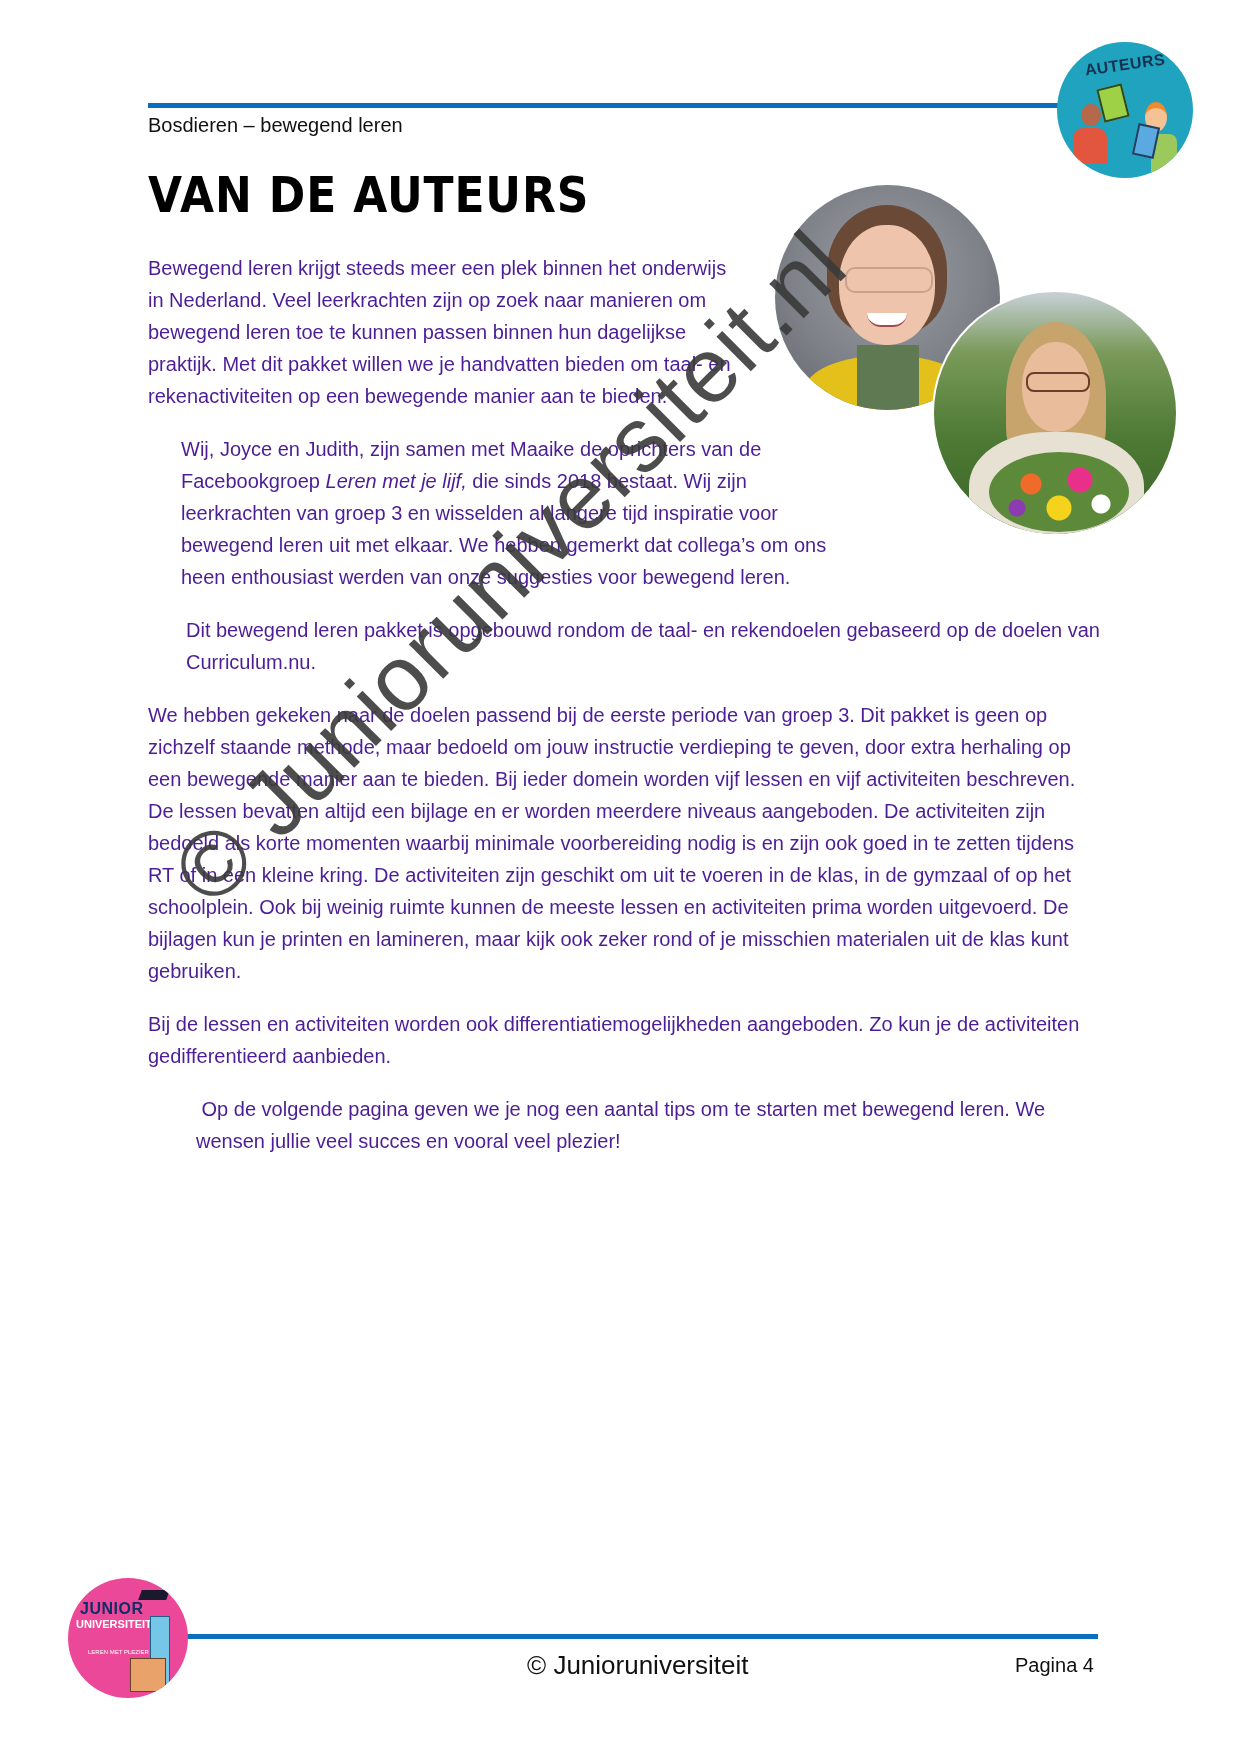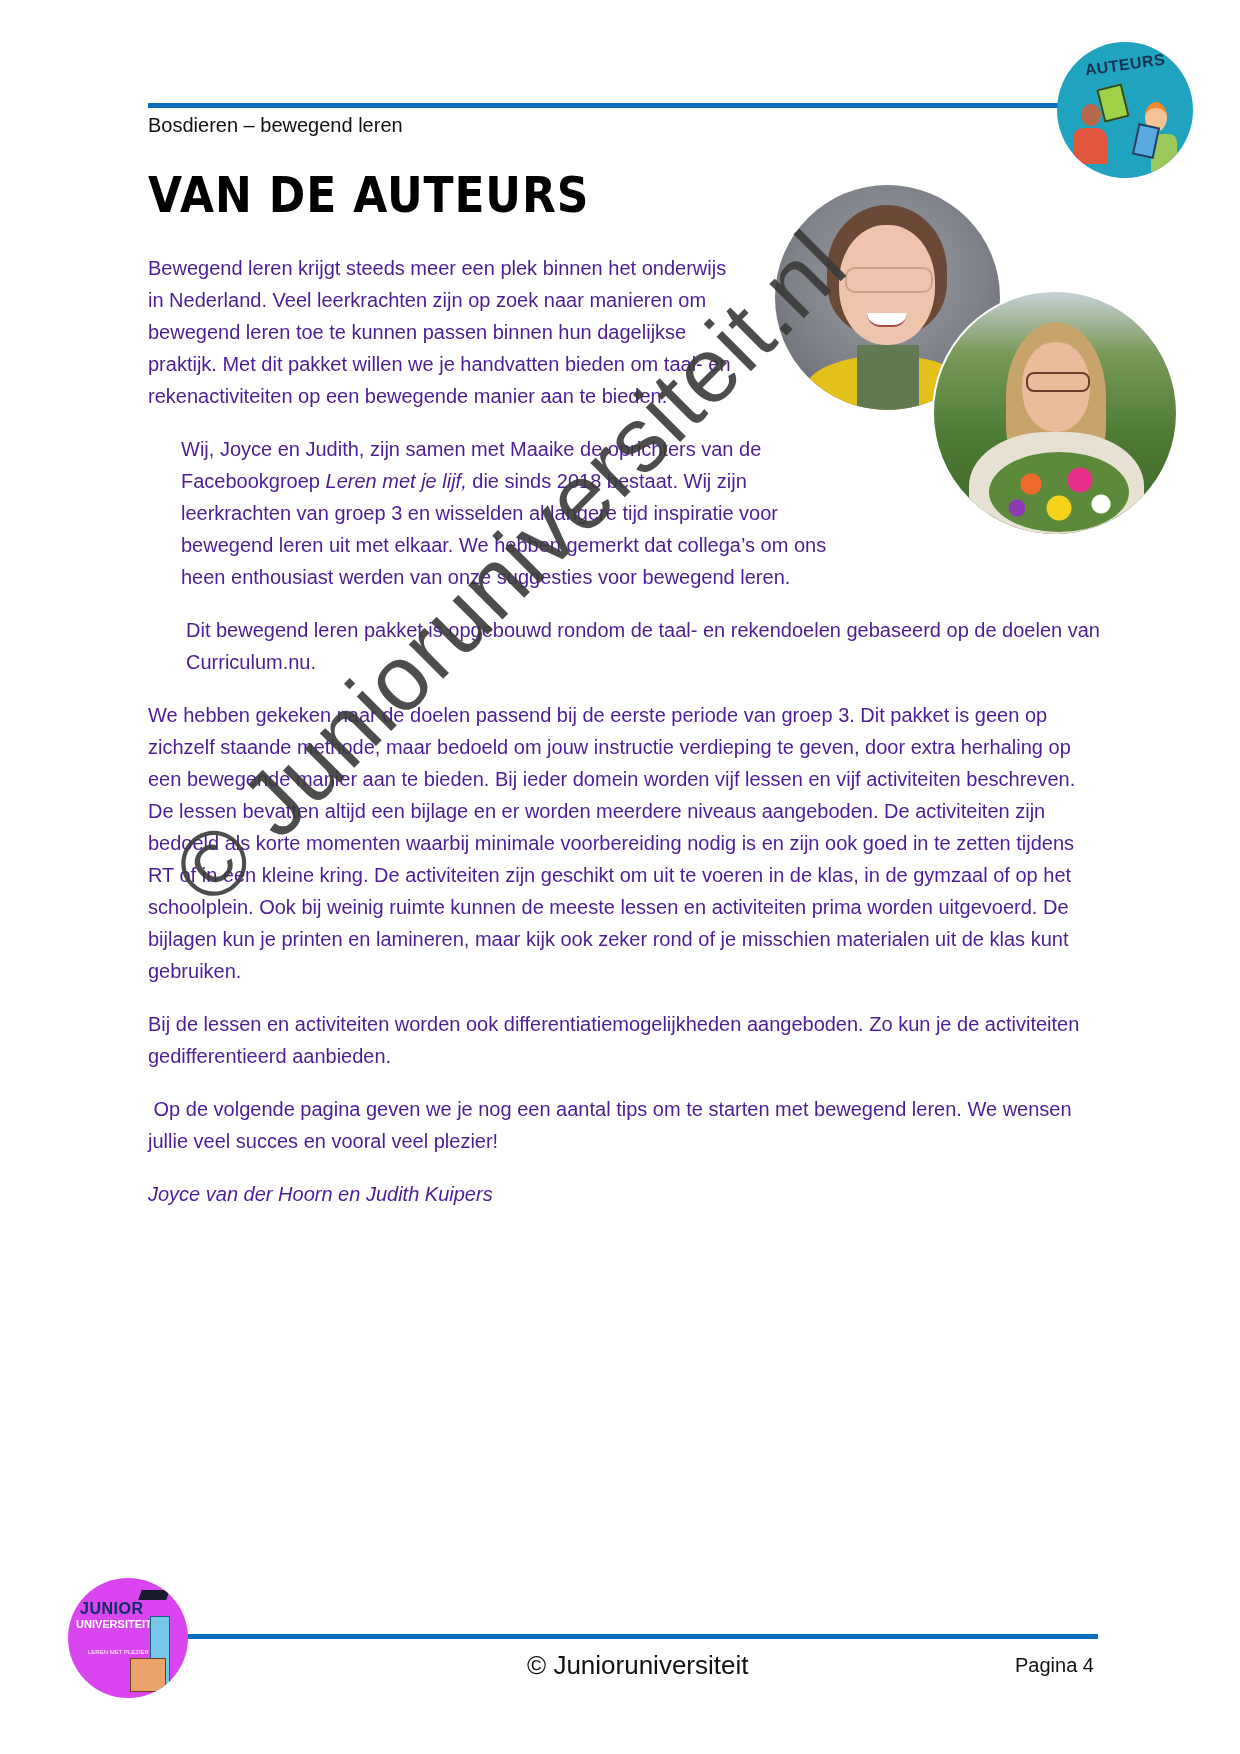--- a/index.html
+++ b/index.html
@@ -51,21 +51,21 @@
     .body-text p { margin: 0 0 21px 0; }
     .p-narrow { width: 590px; }
     .body-text em { font-style: italic; }
     .sig { font-style: italic; }
 
     .watermark { position: absolute; left: 190px; top: 835px; font-size: 92px; font-weight: normal; color: #3a3a3a; opacity: 0.9;
                  white-space: nowrap; transform: rotate(-45deg); transform-origin: left center; letter-spacing: 1px;
                  font-family: "Liberation Sans", sans-serif; pointer-events: none; }
 
     .footer-logo { position: absolute; left: 68px; top: 1578px; width: 120px; height: 120px; border-radius: 50%;
-                   background: #d946ef; overflow: hidden; }
+                   background: #ec4899; overflow: hidden; }
     .footer-logo .l1 { position: absolute; left: 12px; top: 22px; font-size: 16px; font-weight: bold; color: #102d66; letter-spacing: 0.5px; }
     .footer-logo .l2 { position: absolute; left: 8px; top: 40px; font-size: 11px; font-weight: bold; color: #fff; }
     .footer-logo .l3 { position: absolute; left: 20px; top: 70px; font-size: 6px; color: #fff; line-height: 8px; text-align: center; }
     .footer-logo .tower { position: absolute; left: 82px; top: 38px; width: 18px; height: 70px; background: #76c6e8; border: 1px solid #1e5e87; }
     .footer-logo .house { position: absolute; left: 62px; top: 80px; width: 34px; height: 32px; background: #e9a36a; border: 1px solid #6a3f22; }
     .footer-logo .cap { position: absolute; left: 72px; top: 12px; width: 28px; height: 10px; background: #1a1a2e; transform: skewX(-20deg); }
 
     .footer-rule { position: absolute; left: 187px; top: 1634px; width: 911px; height: 5px; background: #0c6fbd; }
     .footer-copy { position: absolute; left: 527px; top: 1652px; font-size: 26px; line-height: 26px; color: #111; white-space: nowrap; text-align: center; }
     .footer-page { position: absolute; left: 1015px; top: 1652px; font-size: 20px; line-height: 26px; color: #111; white-space: nowrap; }
@@ -103,22 +103,21 @@
   <div class="glasses"></div>
   <div class="flowers"></div>
 </div>
 
 <div class="body-text">
   <p class="p-narrow">Bewegend leren krijgt steeds meer een plek binnen het onderwijs in Nederland. Veel leerkrachten zijn op zoek naar manieren om bewegend leren toe te kunnen passen binnen hun dagelijkse praktijk. Met dit pakket willen we je handvatten bieden om taal- en rekenactiviteiten op een bewegende manier aan te bieden.</p>
   <p style="width:680px;margin-left:33px;"><span>Wij, Joyce en Judith, zijn samen met Maaike de oprichters van de Facebookgroep </span><em>Leren met je lijf,</em><span> die sinds 2018 bestaat. Wij zijn leerkrachten van groep 3 en wisselden al langere tijd inspiratie voor bewegend leren uit met elkaar. We hebben gemerkt dat collega’s om ons heen enthousiast werden van onze suggesties voor bewegend leren.</span></p>
   <p style="width:950px;margin-left:38px;">Dit bewegend leren pakket is opgebouwd rondom de taal- en rekendoelen gebaseerd op de doelen van Curriculum.nu.</p>
   <p>We hebben gekeken naar de doelen passend bij de eerste periode van groep 3. Dit pakket is geen op zichzelf staande methode, maar bedoeld om jouw instructie verdieping te geven, door extra herhaling op een bewegende manier aan te bieden. Bij ieder domein worden vijf lessen en vijf activiteiten beschreven. De lessen bevatten altijd een bijlage en er worden meerdere niveaus aangeboden. De activiteiten zijn bedoeld als korte momenten waarbij minimale voorbereiding nodig is en zijn ook goed in te zetten tijdens RT of in een kleine kring. De activiteiten zijn geschikt om uit te voeren in de klas, in de gymzaal of op het schoolplein. Ook bij weinig ruimte kunnen de meeste lessen en activiteiten prima worden uitgevoerd. De bijlagen kun je printen en lamineren, maar kijk ook zeker rond of je misschien materialen uit de klas kunt gebruiken.</p>
   <p>Bij de lessen en activiteiten worden ook differentiatiemogelijkheden aangeboden. Zo kun je de activiteiten gedifferentieerd aanbieden.</p>
-  <p style="white-space:pre-wrap;"> Op de volgende pagina geven we je nog een aantal tips om te starten met bewegend leren. We wensen jullie veel succes en vooral veel plezier!</p>
-  <p class="sig">Joyce van der Hoorn en Judith Kuipers</p>
+  <p style="white-space:pre-wrap;margin-left:48px;"> Op de volgende pagina geven we je nog een aantal tips om te starten met bewegend leren. We wensen jullie veel succes en vooral veel plezier!</p>
 </div>
 
 <div class="watermark">© Junioruniversiteit.nl</div>
 
 <div class="footer-rule"></div>
 <div class="footer-logo">
   <div class="cap"></div>
   <div class="l1">JUNIOR</div>
   <div class="l2">UNIVERSITEIT</div>
   <div class="l3">LEREN MET PLEZIER</div>

